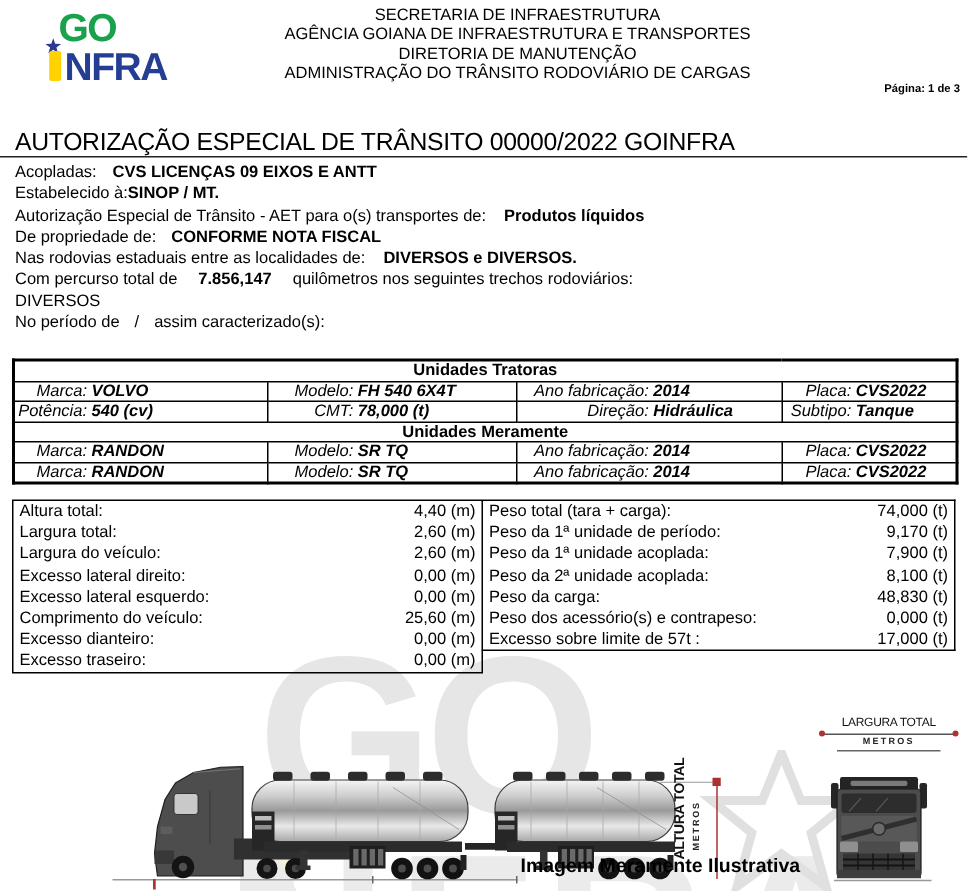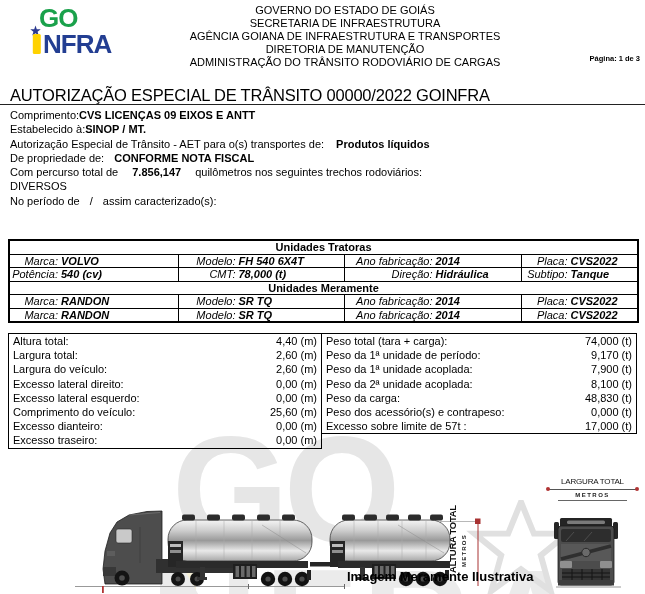--- a/index.html
+++ b/index.html
@@ -69,44 +69,46 @@
   <div class="logo">
     <svg width="92" height="52" viewBox="0 0 92 52">
       <text x="9" y="23" font-size="26" font-weight="bold" fill="#1aa14b" letter-spacing="-1">GO</text>
       <polygon points="5.5,21.5 6.79,25.22 10.73,25.3 7.59,27.68 8.73,31.45 5.5,29.2 2.27,31.45 3.41,27.68 0.27,25.3 4.21,25.22" fill="#2b3990"></polygon>
       <rect x="2.8" y="30" width="8" height="20" rx="1.5" fill="#ffd200"></rect>
       <text x="13" y="49" font-size="26" font-weight="bold" fill="#233e92" letter-spacing="-1">NFRA</text>
     </svg>
   </div>
 
   <div class="org-lines">
-    <div>GOVERNO DO ESTADO DE GOIÁS</div>
     <div>SECRETARIA DE INFRAESTRUTURA</div>
     <div>AGÊNCIA GOIANA DE INFRAESTRUTURA E TRANSPORTES</div>
     <div>DIRETORIA DE MANUTENÇÃO</div>
     <div>ADMINISTRAÇÃO DO TRÂNSITO RODOVIÁRIO DE CARGAS</div>
   </div>
 
   <div class="page-label">Página: 1 de 3</div>
 
   <div class="doc-title">AUTORIZAÇÃO ESPECIAL DE TRÂNSITO 00000/2022 GOINFRA</div>
   <div class="title-rule"></div>
 
   <div class="fields">
     <div class="fline">
-      <span class="w66">Comprimento:</span><span class="fv">CVS LICENÇAS 09 EIXOS E ANTT</span>
+      <span class="w66">Acopladas:</span><span class="fv">CVS LICENÇAS 09 EIXOS E ANTT</span>
     </div>
     <div class="fline">
       <span class="w66">Estabelecido à:</span><span class="fv">SINOP / MT.</span>
     </div>
     <div class="fline">
       <span>Autorização Especial de Trânsito - AET para o(s) transportes de:</span><span class="fv g12">Produtos líquidos</span>
     </div>
     <div class="fline">
       <span>De propriedade de:</span><span class="fv g10">CONFORME NOTA FISCAL</span>
+    </div>
+    <div class="fline">
+      <span>Nas rodovias estaduais entre as localidades de:</span><span class="fv g12">DIVERSOS e DIVERSOS.</span>
     </div>
     <div class="fline">
       <span>Com percurso total de</span><span class="fv g14">7.856,147</span><span class="g14">quilômetros nos seguintes trechos rodoviários:</span>
     </div>
     <div class="fline">
       <span>DIVERSOS</span>
     </div>
     <div class="fline">
       <span>No período de</span><span class="g10">/</span><span class="g10">assim caracterizado(s):</span>
     </div>

